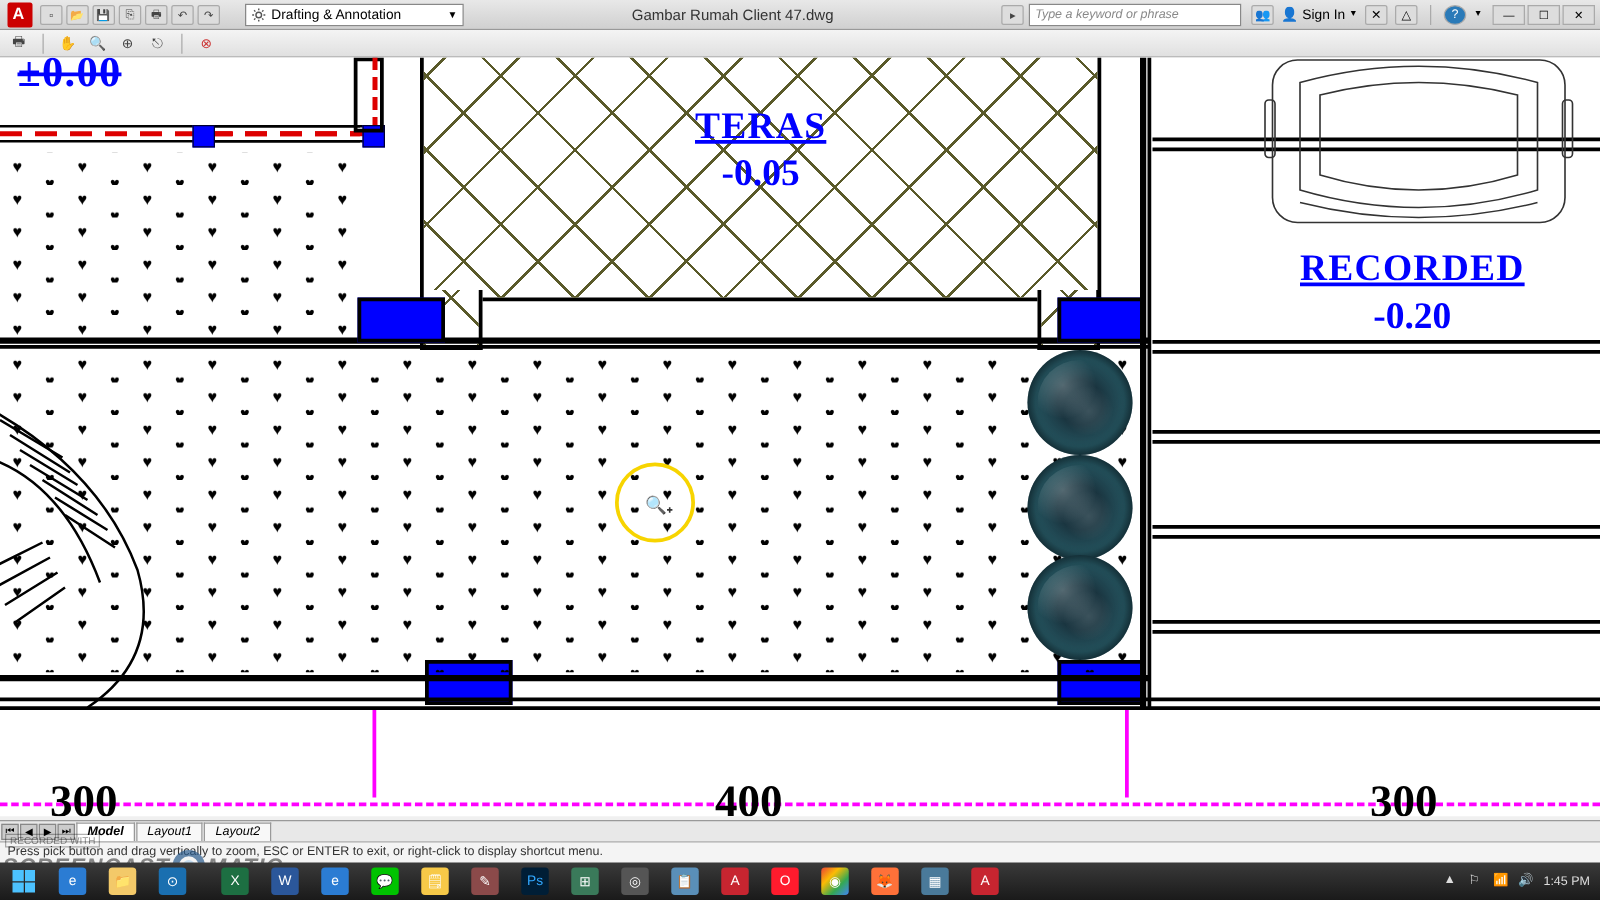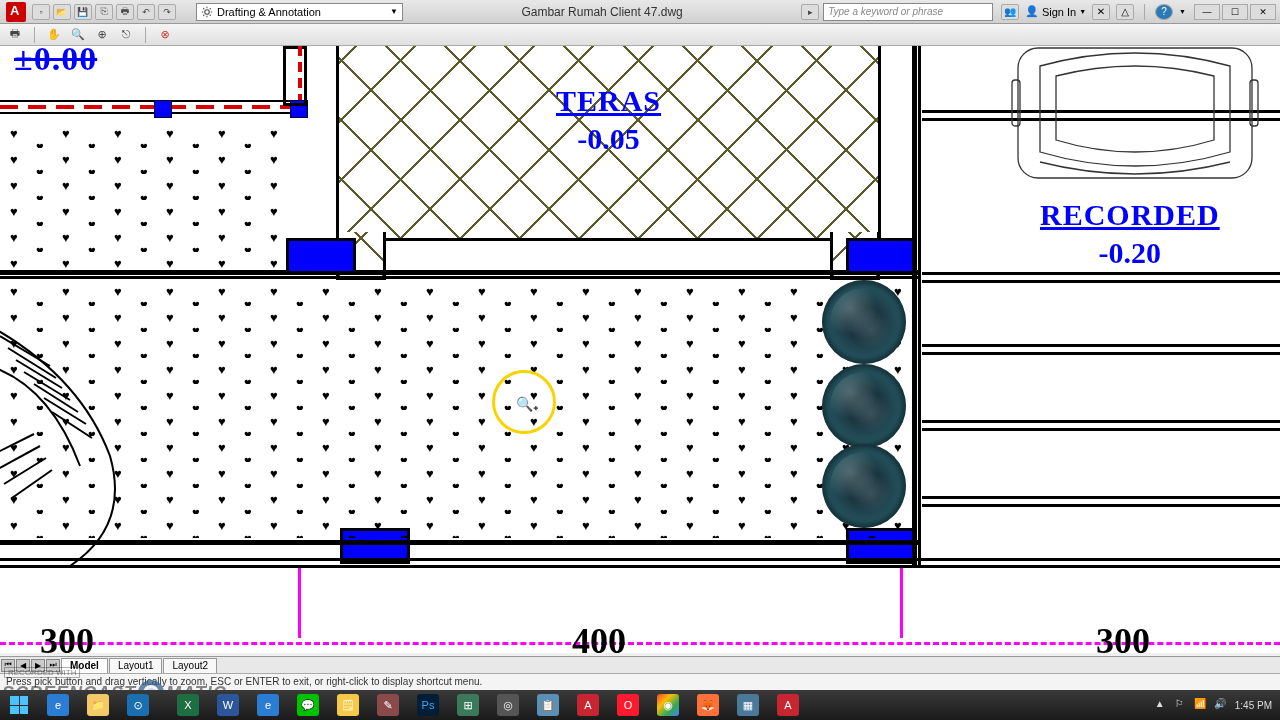--- a/index.html
+++ b/index.html
@@ -5,21 +5,21 @@
 * { margin: 0; padding: 0; box-sizing: border-box; }
 body { font-family: "Segoe UI", Tahoma, sans-serif; background: #f0f0f0; overflow: hidden; width: 1280px; height: 720px; position: relative; }
 
 
 .titlebar { height: 24px; background: linear-gradient(#e8e8e8,#d0d0d0); display: flex; align-items: center; border-bottom: 1px solid #999; }
 .app-icon { width: 20px; height: 20px; background: #c00; margin: 0 6px; border-radius: 2px; position: relative; }
 .app-icon::after { content:"A"; color:#fff; font-size:13px; font-weight:bold; position:absolute; left:4px; top:1px;}
 .tb-btns { display:flex; gap:3px; }
 .tb-btn { width:18px; height:16px; background:#ddd; border:1px solid #aaa; border-radius:2px; display:flex; align-items:center; justify-content:center; font-size:9px; color:#444; }
 .tb-sep { width:1px; height:16px; background:#aaa; margin:0 4px; }
-.workspace-sel { margin-left:20px; height:18px; background:#fff; border:1px solid #888; display:flex; align-items:center; padding:0 4px; font-size:11px; width:207px; }
+.workspace-sel { margin-left:20px; height:18px; background:#fff; border:1px solid #888; display:flex; align-items:center; padding:0 4px; font-size:11px; width:175px; }
 .gear { width:12px; height:12px; display:inline-block; margin-right:4px; }
 .ws-arrow { margin-left:auto; font-size:8px; }
 .title-text { flex:1; text-align:center; font-size:12px; color:#333; }
 .search-box { width:170px; height:18px; background:#fff; border:1px solid #888; font-size:10px; font-style:italic; color:#888; padding:0 4px; display:flex; align-items:center;}
 .right-btns { display:flex; align-items:center; gap:6px; margin:0 8px; }
 .r-btn { width:18px; height:16px; background:#ddd; border:1px solid #aaa; border-radius:2px; display:flex; align-items:center; justify-content:center; font-size:10px;}
 .signin { font-size:11px; display:flex; align-items:center; gap:3px; }
 .win-btns { display:flex; gap:2px; margin-left:auto; margin-right:4px;}
 .win-btn { width:26px; height:16px; background:#ddd; border:1px solid #aaa; display:flex; align-items:center; justify-content:center; font-size:9px;}
 
@@ -77,21 +77,21 @@
 
 .red-v { position:absolute; width:4px; background:repeating-linear-gradient(#d00 0 10px, transparent 10px 16px);}
 
 
 .cursor-ring { position:absolute; width:64px; height:64px; border:3px solid #f7d400; border-radius:50%; left:492px; top:324px;}
 .cursor-cross { position:absolute; left:516px; top:348px; font-size:14px; color:#333;}
 
 
 .tabs { position:absolute; bottom:47px; left:0; height:17px; background:#e8e8e8; display:flex; align-items:center; font-size:10px; border-top:1px solid #999; width:100%;}
 .tab-nav { width:14px; height:13px; background:#ccc; border:1px solid #888; margin-left:1px; display:flex; align-items:center; justify-content:center; font-size:8px;}
-.tab { padding:0 8px; background:#f8f8f8; border:1px solid #999; border-bottom:none; height:15px; display:flex; align-items:center; margin-left:1px;}
+.tab { padding:0 8px; background:#f8f8f8; border:1px solid #999; border-bottom:none; height:15px; display:flex; align-items:center; margin-left:1px;font-style:italic;}
 .tab.active { background:#fff; font-weight:bold;}
 
 
 .cmdline { position:absolute; bottom:30px; left:0; right:0; height:17px; background:#f4f4f4; border-top:1px solid #aaa; font-size:10px; padding:2px 6px; color:#333;}
 .watermark { position:absolute; bottom:14px; left:2px; font-size:18px; font-weight:bold; color:rgba(40,40,40,.55); letter-spacing:1px; display:flex; align-items:center; font-style:italic;}
 .wm-o { width:26px; height:26px; border:5px solid rgba(40,90,140,.7); border-radius:50%; margin:0 2px; position:relative;}
 .wm-o::after { content:""; position:absolute; inset:3px; border-radius:50%; background:rgba(120,180,230,.4);}
 
 
 .taskbar { position:absolute; bottom:0; left:0; right:0; height:30px; background:linear-gradient(#3a3a3a,#1a1a1a); display:flex; align-items:center;}

